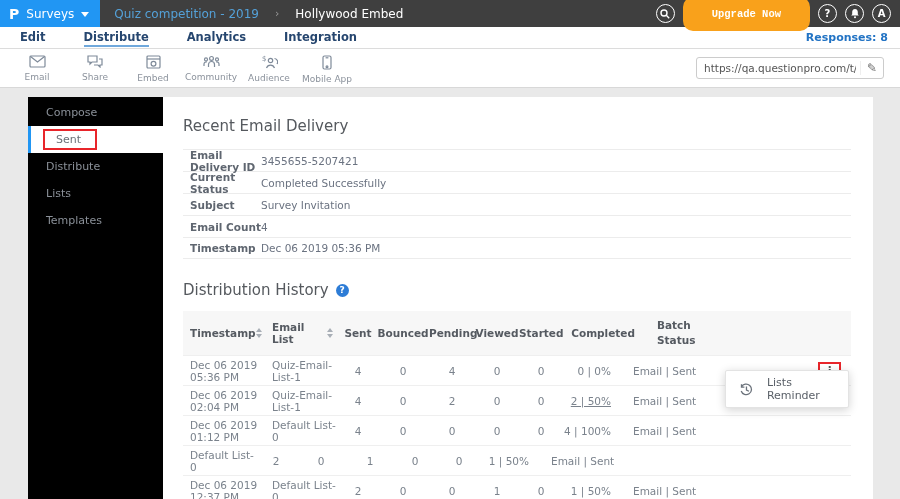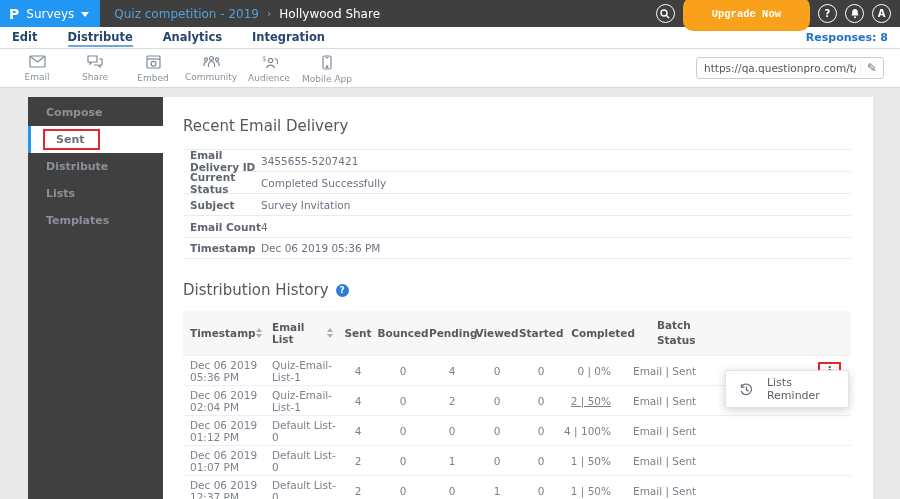--- a/index.html
+++ b/index.html
@@ -5,49 +5,49 @@
   * { margin:0; padding:0; box-sizing:border-box; }
   html,body { width:900px; height:499px; overflow:hidden; }
   body { font-family:"DejaVu Sans","Liberation Sans",sans-serif; background:#e9e9e9; position:relative; font-size:11px; }
 
   
   .topbar { height:27px; background:#3f3f3f; display:flex; align-items:center; color:#fff; }
   .logo-block { background:#2196f3; height:27px; display:flex; align-items:center; padding:0 11px 0 9px; gap:7px; cursor:pointer; }
   .logo-glyph { font-weight:bold; font-size:14px; line-height:1; }
   .product-label { font-size:12px; }
   .caret-down { width:0; height:0; border-left:4px solid transparent; border-right:4px solid transparent; border-top:5px solid #fff; margin-top:1px; }
-  .breadcrumb { display:flex; align-items:center; gap:8px; margin-left:14px; font-size:12px; flex:1; }
+  .breadcrumb { display:flex; align-items:center; gap:16px; margin-left:14px; font-size:12px; flex:1; }
   .bc-link { color:#54a1d8; cursor:pointer; }
   .bc-sep { color:#9a9a9a; font-size:11px; }
   .bc-current { color:#ffffff; }
   .topbar-right { display:flex; align-items:center; gap:8px; padding-right:9px; }
   .circle-btn { width:19px; height:19px; border:1.5px solid #fff; border-radius:50%; display:flex; align-items:center; justify-content:center; font-size:10px; font-weight:bold; color:#fff; cursor:pointer; }
   .upgrade-btn { background:#f9a11b; border:none; color:#fff; font-weight:bold; font-size:10.5px; height:34px; padding:0 29px; border-radius:10px; cursor:pointer; font-family:Liberation Mono, monospace; }
 
   
   .subnav { height:22px; background:#fff; border-bottom:1px solid #dcdcdc; display:flex; align-items:center; padding:0 12px; }
   .subnav-items { display:flex; gap:30px; flex:1; }
-  .subnav-item { color:#26466f; font-weight:bold; font-size:11.5px; cursor:pointer; padding:2px 0 1px; }
+  .subnav-item { color:#26466f; font-weight:bold; font-size:11.5px; cursor:pointer; padding:2px 0 1px;margin-left:8px; }
   .subnav-item.active { border-bottom:2px solid #6fa8dc; }
   .responses { color:#2273c4; font-weight:bold; font-size:11px; }
 
   
   .toolbar { height:39px; background:#fff; border-bottom:1px solid #d8d8d8; display:flex; align-items:center; padding:0 8px; }
   .tools { display:flex; flex:1; }
   .tool-item { width:58px; display:flex; flex-direction:column; align-items:center; gap:1px; cursor:pointer; padding-top:2px; }
   .tool-item svg { stroke:#7e8a99; fill:none; stroke-width:1.2; }
   .tool-label { font-size:9px; color:#8b929c; white-space:nowrap; }
   .url-wrap { display:flex; align-items:center; border:1px solid #ccc; border-radius:3px; height:22px; width:188px; background:#fff; overflow:hidden; margin-right:8px; }
   .url-input { border:none; outline:none; flex:1; font-size:10.5px; color:#555; padding:0 4px 0 7px; font-family:inherit; min-width:0; }
   .pencil { color:#6b6b6b; font-size:12px; padding:0 6px; cursor:pointer; border-left:1px solid #eee; }
   .preview-btn { background:#2e7ce8; color:#fff; border:none; border-radius:3px; height:22px; padding:0 10px; font-size:11px; font-weight:bold; display:flex; align-items:center; gap:5px; cursor:pointer; font-family:inherit; }
 
   
   .content { display:flex; padding:9px 27px 0 28px; height:calc(100% - 88px); align-items:stretch; }
-  .sidebar { width:135px; background:#404040; padding-top:2px;font-weight:bold; }
+  .sidebar { width:135px; background:#000000; padding-top:2px; }
   .side-item { height:27px; display:flex; align-items:center; padding-left:15px; color:#8a9098; font-size:11px; cursor:pointer; border-left:3px solid transparent; }
   .side-item.active { background:#fff; border-left:3px solid #2196f3; color:#6a7077; padding-left:0; }
   .annot-inline { border:2px solid #e8252a; padding:2px 14px 2px 11px; }
 
   .main-panel { flex:1; background:#fff; padding:20px 22px 0 20px; position:relative; overflow:hidden; }
   .section-title { font-size:15px; font-weight:normal; color:#55595e; }
   .detail-table { margin-top:14px; }
   .detail-row { display:flex; height:22px; align-items:center; border-top:1px solid #ececec; font-size:10.5px; }
   .detail-row:last-child { border-bottom:1px solid #ececec; }
   .detail-label { width:78px; padding-left:7px; color:#5f6670; font-weight:bold; flex-shrink:0; }
@@ -83,21 +83,21 @@
 
 <div class="topbar">
   <div class="logo-block">
     <span class="logo-glyph">P</span>
     <span class="product-label">Surveys</span>
     <span class="caret-down"></span>
   </div>
   <div class="breadcrumb">
     <span class="bc-link">Quiz competition - 2019</span>
     <span class="bc-sep">›</span>
-    <span class="bc-current">Hollywood Share</span>
+    <span class="bc-current">Hollywood Embed</span>
   </div>
   <div class="topbar-right">
     <span class="circle-btn">
       <svg width="10" height="10" viewBox="0 0 10 10">
           <circle cx="4" cy="4" r="3" stroke="#fff" stroke-width="1.4" fill="none"></circle>
           <line x1="6.3" y1="6.3" x2="9.2" y2="9.2" stroke="#fff" stroke-width="1.4"></line>
         </svg>
     </span>
     <button class="upgrade-btn">Upgrade Now</button>
     <span class="circle-btn">?</span>
@@ -288,21 +288,20 @@
           <div class="dc center" style="width: 52px;"><span>0</span></div>
           <div class="dc center" style="width: 46px;"><span>0</span></div>
           <div class="dc center" style="width: 44px;"><span>0</span></div>
           <div class="dc center" style="width: 44px;"><span>0</span></div>
           <div class="dc right" style="width: 62px;"><span>4 | 100%</span></div>
           <div class="dc batch">
             <span>Email | Sent</span>
           </div>
         </div>
         <div class="dist-tr">
-          <div class="dc left" style="width: 82px;"><span>Dec 06 2019 01:07 PM</span></div>
           <div class="dc left" style="width: 74px;"><span>Default List-0</span></div>
           <div class="dc center" style="width: 38px;"><span>2</span></div>
           <div class="dc center" style="width: 52px;"><span>0</span></div>
           <div class="dc center" style="width: 46px;"><span>1</span></div>
           <div class="dc center" style="width: 44px;"><span>0</span></div>
           <div class="dc center" style="width: 44px;"><span>0</span></div>
           <div class="dc right" style="width: 62px;"><span>1 | 50%</span></div>
           <div class="dc batch">
             <span>Email | Sent</span>
           </div>

